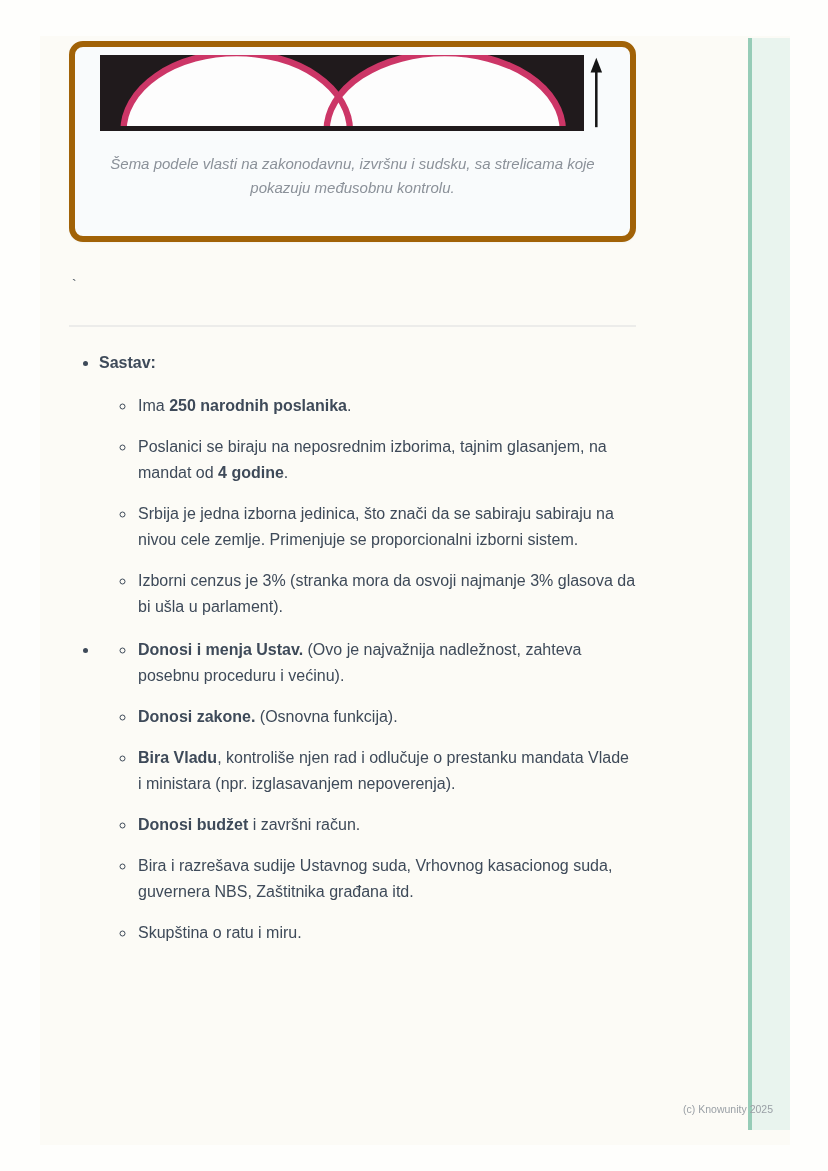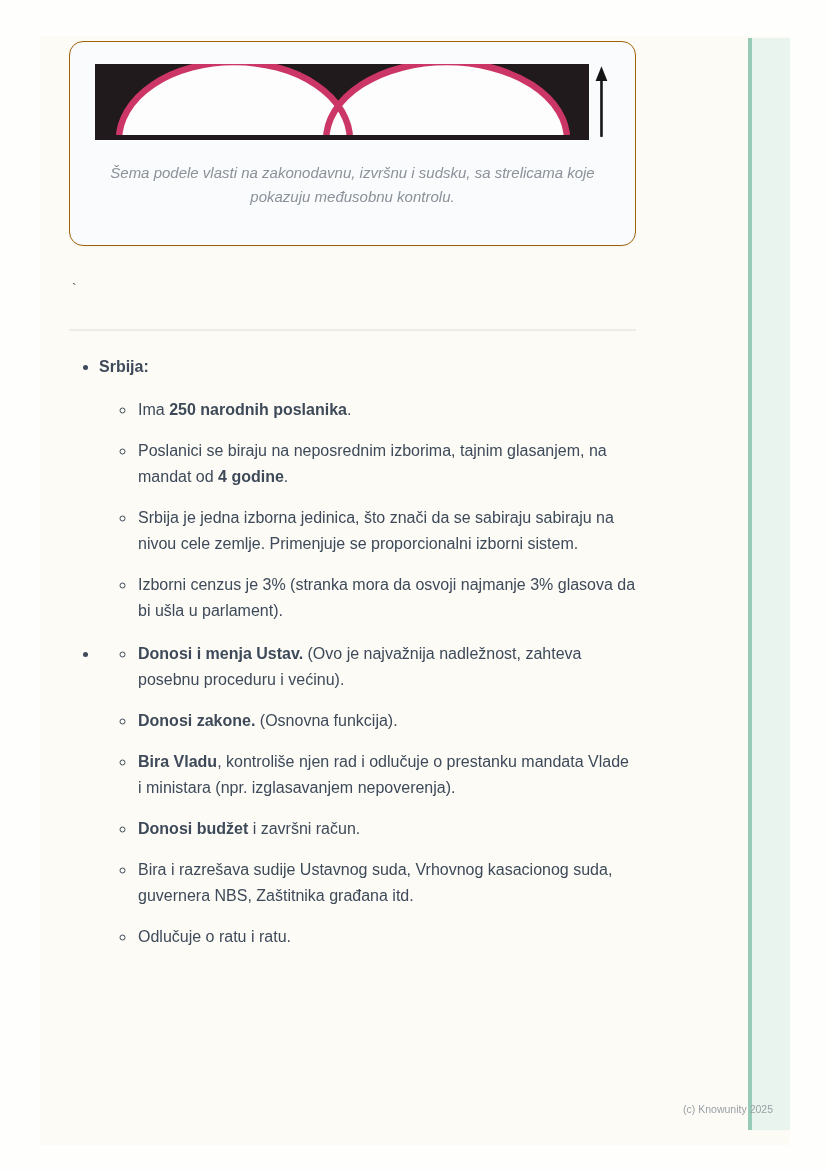--- a/index.html
+++ b/index.html
@@ -20,25 +20,25 @@
     width: 38px; height: 1092px;
     background: #e9f4ee;
     border-left: 4px solid #96ccb7;
   }
   .content {
     position: absolute; left: 29px; top: 5px; width: 567px;
   }
   
   .figure-card {
     margin: 0;
-    border: 1px solid #a16207;
+    border: 6px solid #a16207;
     border-radius: 14px;
     background: #f9fbfc;
     box-shadow: 0 1px 2px rgba(120,130,140,0.06);
-    padding: 22px 25px 36px 25px;
+    padding: 8px 25px 36px 25px;
   }
   .banner-row { display: flex; align-items: stretch; }
   .banner { width: 496px; height: 76px; display: block; }
   .arrow-svg { width: 17px; height: 76px; margin-left: 4px; display: block; }
   figcaption {
     margin-top: 21px;
     padding: 0 10px;
     font-style: italic;
     font-size: 15px;
     line-height: 24px;
@@ -107,32 +107,32 @@
     </figure>
 
     <p class="stray">`</p>
 
     <hr class="divider">
 
 
 
 
     <ul class="topic-list">
-        <li class="topic-item"><span class="topic-label">Srbija:</span><ul class="sub-list">
+        <li class="topic-item"><span class="topic-label">Sastav:</span><ul class="sub-list">
             <li class="sub-item"><span>Ima </span><strong>250 narodnih poslanika</strong><span>.</span></li>
             <li class="sub-item"><span>Poslanici se biraju na neposrednim izborima, tajnim glasanjem, na mandat od </span><strong>4 godine</strong><span>.</span></li>
             <li class="sub-item"><span>Srbija je jedna izborna jedinica, što znači da se sabiraju sabiraju na nivou cele zemlje. Primenjuje se proporcionalni izborni sistem.</span></li>
             <li class="sub-item"><span>Izborni cenzus je 3% (stranka mora da osvoji najmanje 3% glasova da bi ušla u parlament).</span></li>
           </ul></li>
         <li class="topic-item"><ul class="sub-list">
             <li class="sub-item"><strong>Donosi i menja Ustav.</strong><span> (Ovo je najvažnija nadležnost, zahteva posebnu proceduru i većinu).</span></li>
             <li class="sub-item"><strong>Donosi zakone.</strong><span> (Osnovna funkcija).</span></li>
             <li class="sub-item"><strong>Bira Vladu</strong><span>, kontroliše njen rad i odlučuje o prestanku mandata Vlade i ministara (npr. izglasavanjem nepoverenja).</span></li>
             <li class="sub-item"><strong>Donosi budžet</strong><span> i završni račun.</span></li>
             <li class="sub-item"><span>Bira i razrešava sudije Ustavnog suda, Vrhovnog kasacionog suda, guvernera NBS, Zaštitnika građana itd.</span></li>
-            <li class="sub-item"><span>Odlučuje o ratu i ratu.</span></li>
+            <li class="sub-item"><span>Skupština o ratu i miru.</span></li>
           </ul></li>
       </ul>
 
   </div>
 </div>
 
 <div class="footer-note">(c) Knowunity 2025</div>
 
 </body></html>

